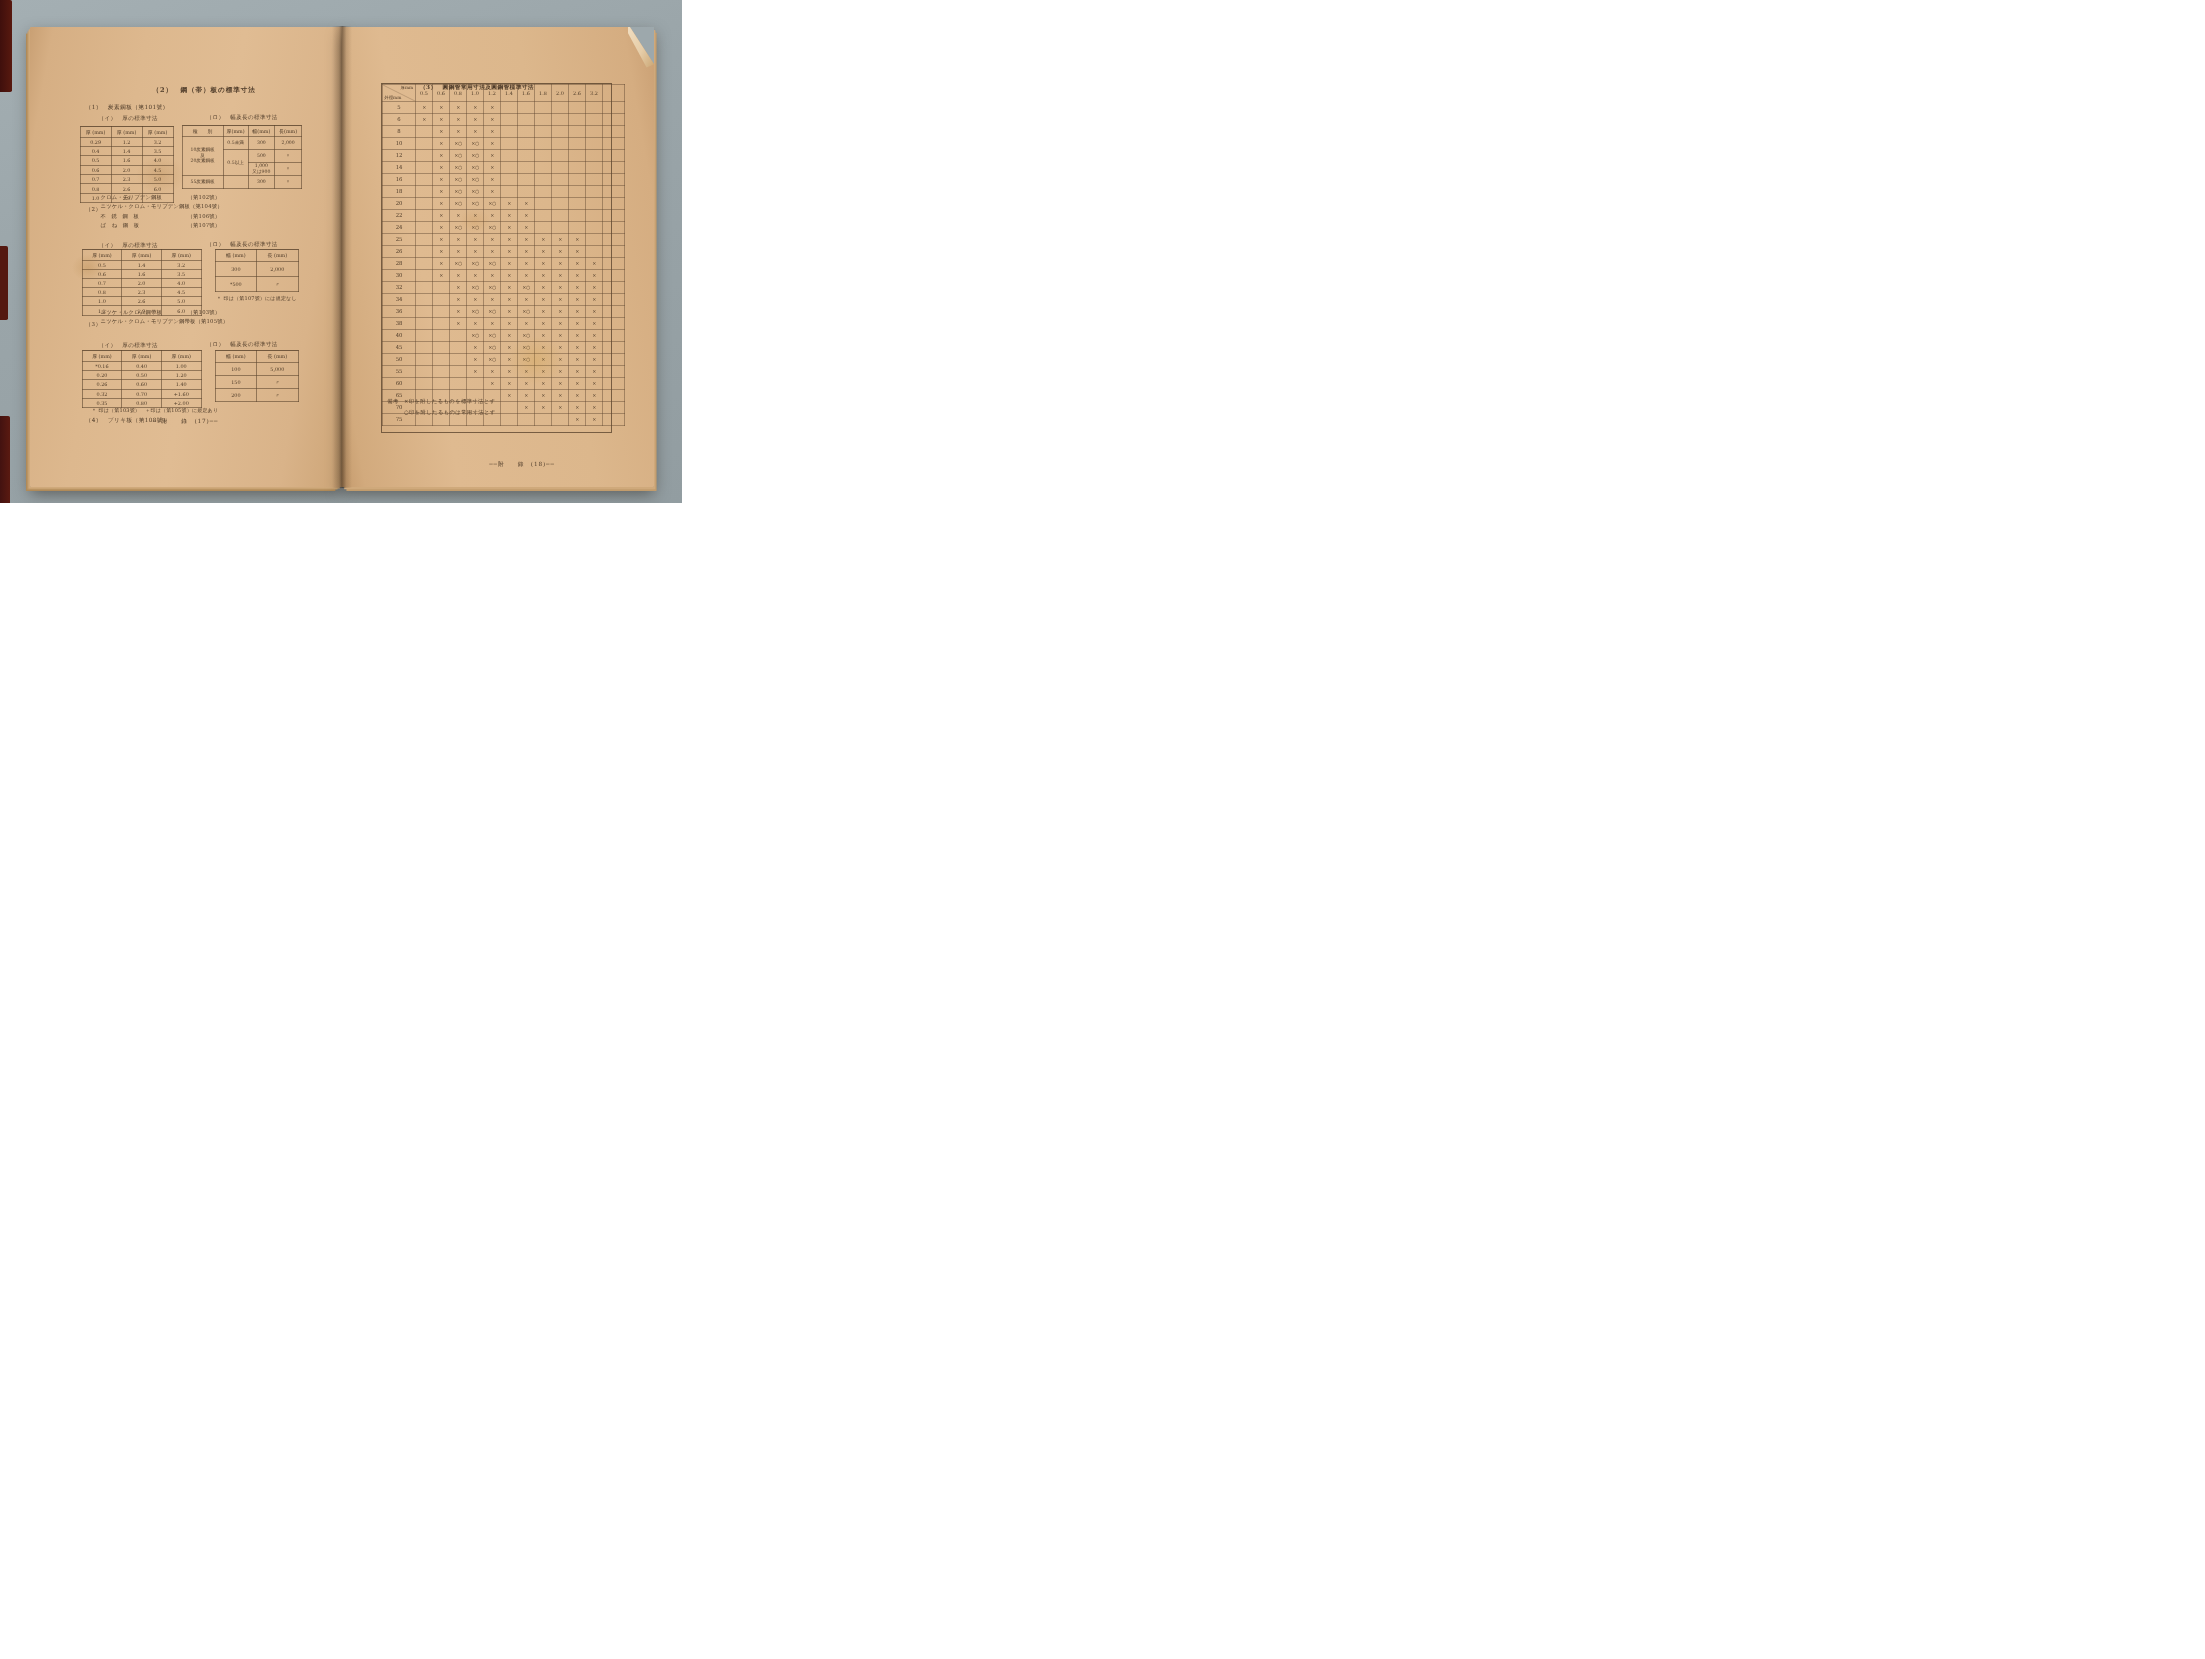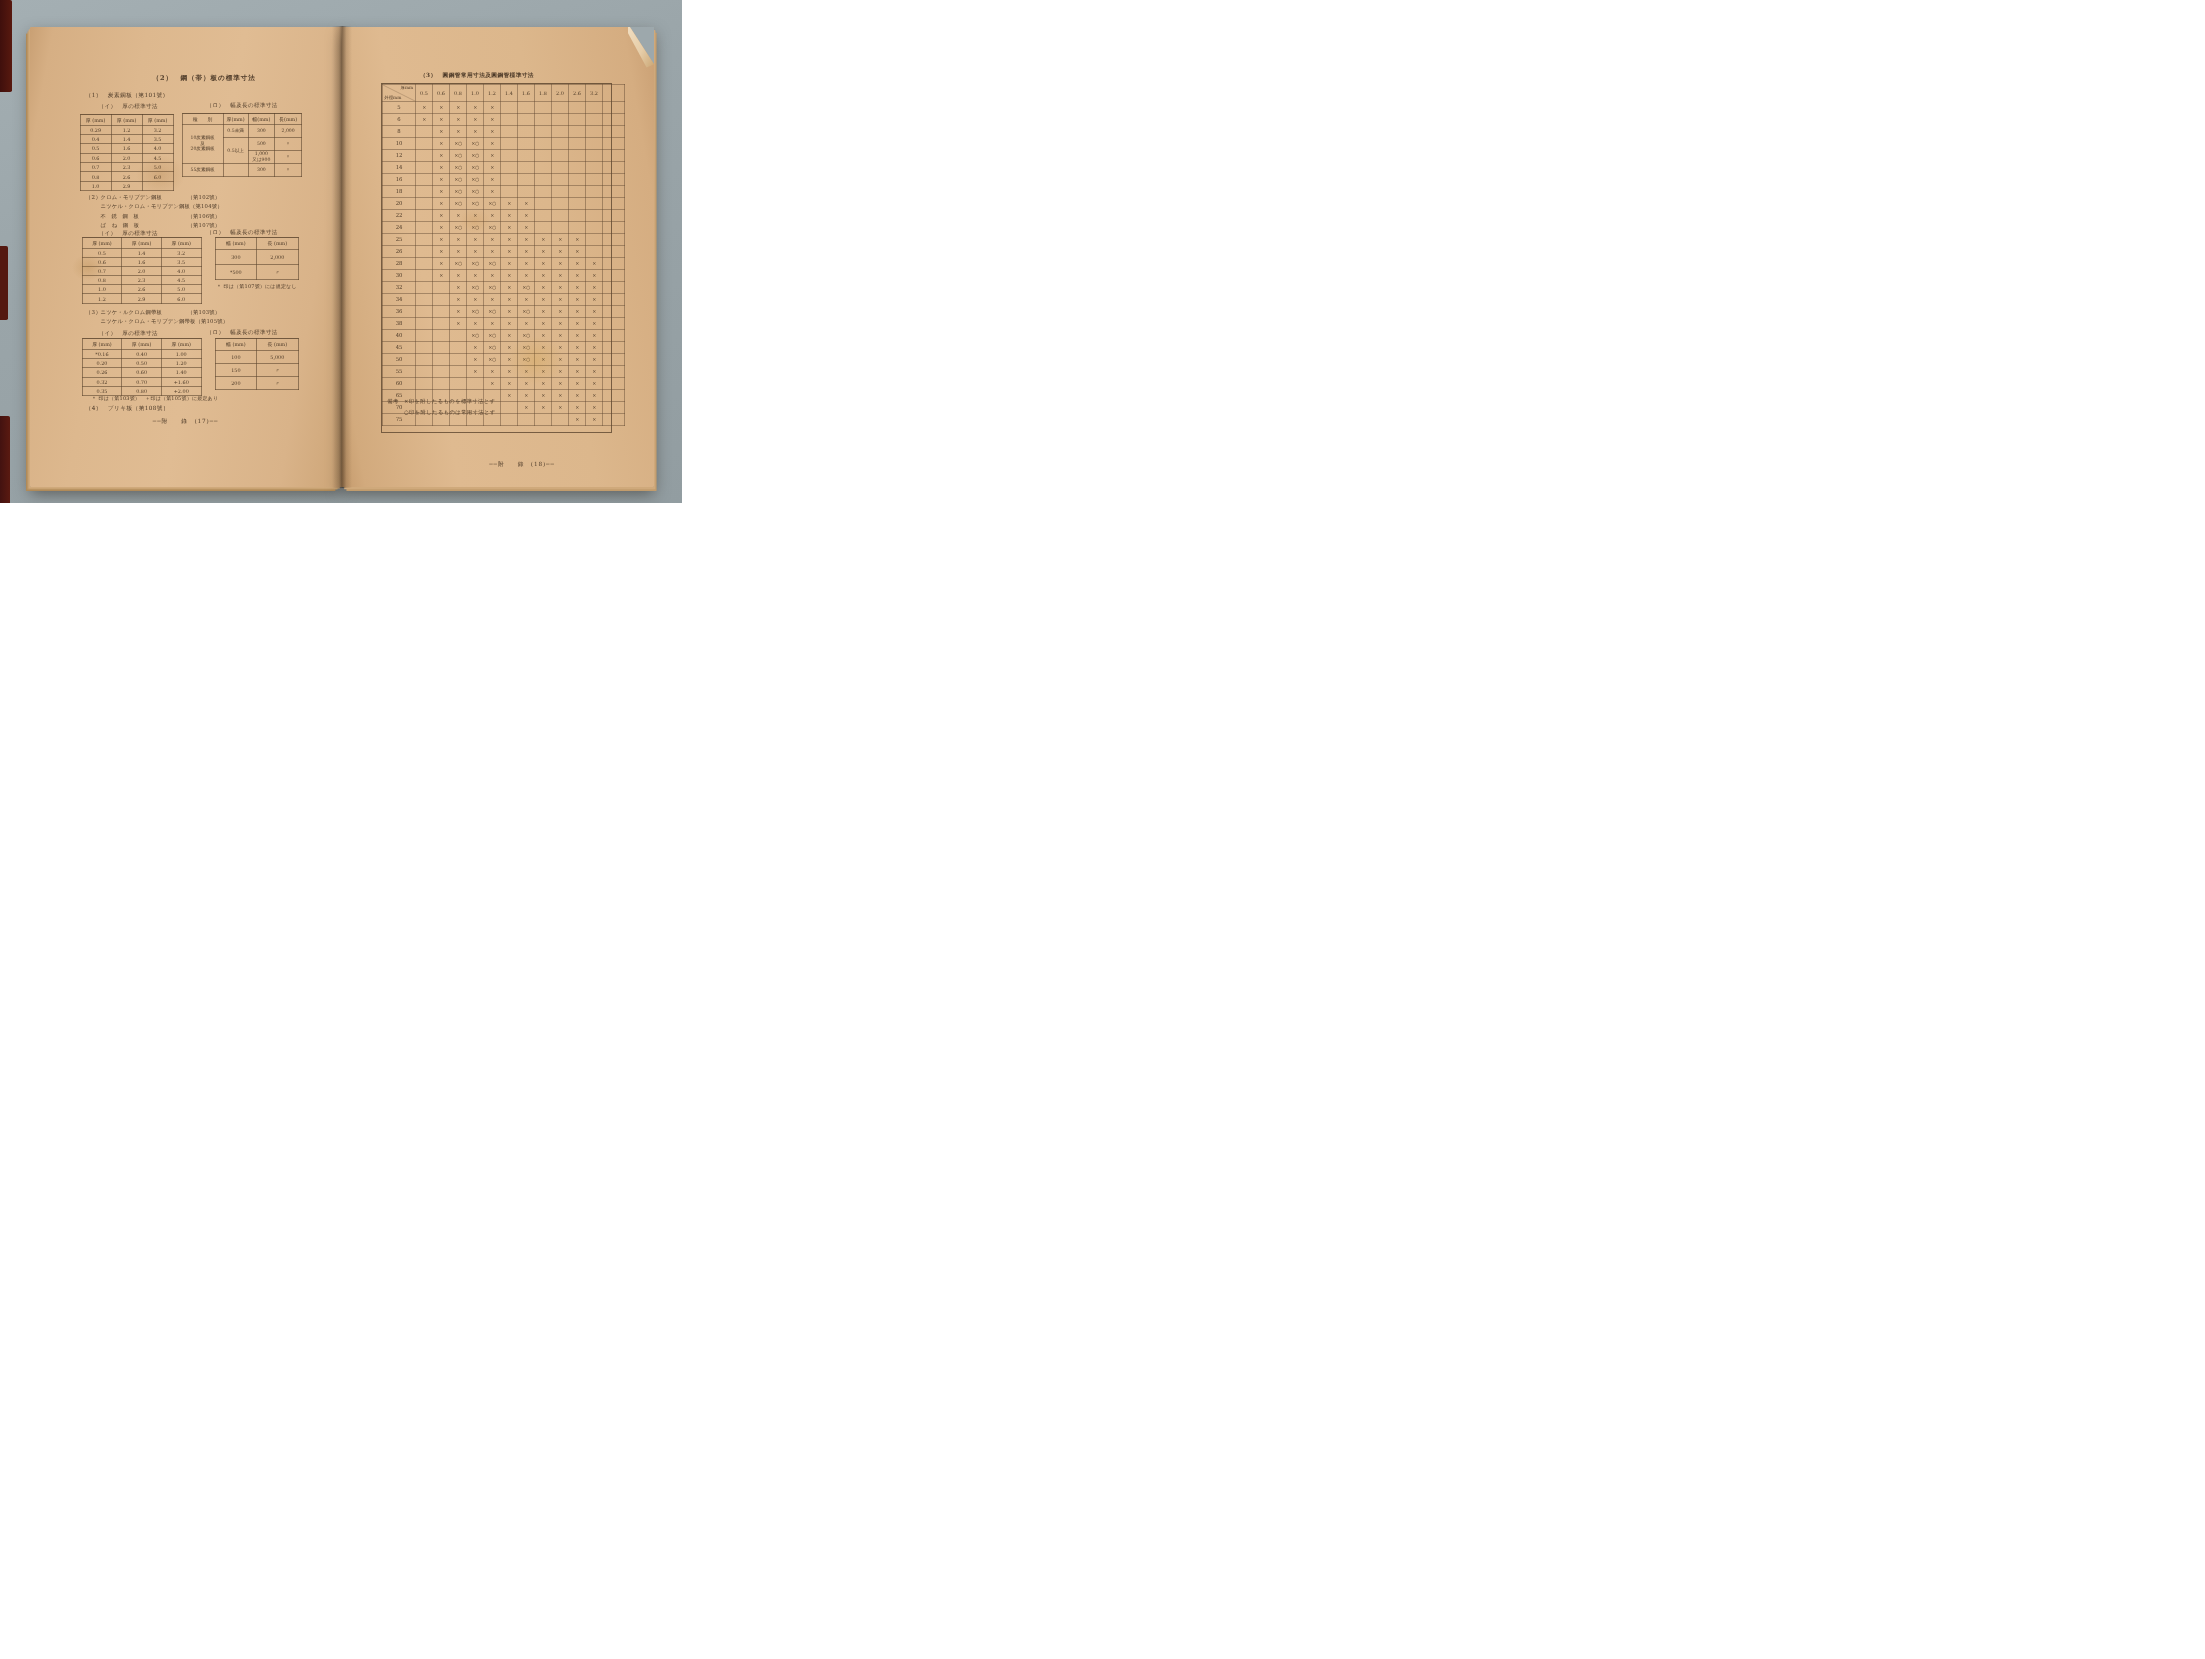--- a/index.html
+++ b/index.html
@@ -8,21 +8,21 @@
     font-family:"DejaVu Serif","Liberation Serif",serif;color:var(--ink,#4d3a28);}
   .page{position:absolute;top:26.5px;height:460px;}
   .page-left{left:29.6px;width:312px;border-radius:1.3px 0 0 1.3px;
     background:linear-gradient(100deg,#c9a074 0%,#d6af84 6%,#ddb88e 30%,#e0bc93 55%,#d9b389 84%,#cda577 100%);
     box-shadow:-1.8px 1.8px 0 -0.4px #cfa97b,-3.5px 3.5px 0 -0.9px #c29c6c,-5.3px 5.3px 0 -1.3px #b08a58,0 7px 15px rgba(35,28,20,.5);}
   .page-right{left:342px;width:312px;border-radius:0 1.3px 1.3px 0;
     background:linear-gradient(260deg,#c99f73 0%,#d5ad81 8%,#dcb78c 35%,#dfba90 70%,#d2aa7d 94%,#c49a6c 100%);
     box-shadow:1.8px 2.6px 0 -0.4px #cfa97b,3.5px 4.9px 0 -0.9px #c29c6c,0 7px 15px rgba(35,28,20,.5);}
   .spine{position:absolute;left:332px;top:25.6px;width:20px;height:462px;z-index:6;pointer-events:none;
     background:linear-gradient(90deg,rgba(74,50,28,0) 0%,rgba(74,50,28,.22) 35%,rgba(43,27,13,.48) 52%,rgba(74,50,28,.18) 72%,rgba(74,50,28,0) 100%);}
-  .abs{position:absolute;}
+  .abs{position:absolute;margin-top:12px;}
   .scan-mark{position:absolute;left:0;border-radius:0 1.8px 1.8px 0;}
   #mark1{top:0;height:92px;width:11.5px;background:linear-gradient(90deg,#3f0f0c,#58190f);}
   #mark2{top:246px;height:74px;width:8px;background:#541810;}
   #mark3{top:416px;height:88px;width:10px;background:linear-gradient(90deg,#431210,#5a1a11);}
   .stain{position:absolute;border-radius:50%;pointer-events:none;}
   #stain1{left:106px;top:128px;width:49px;height:40px;background:radial-gradient(closest-side,rgba(146,95,35,.18),rgba(146,95,35,0));}
   #stain2{left:42px;top:227px;width:32px;height:27px;background:radial-gradient(closest-side,rgba(160,110,40,.22),rgba(160,110,40,0));}
   #stain3{left:507px;top:335px;width:57px;height:49px;background:radial-gradient(closest-side,rgba(200,150,40,.20),rgba(200,150,40,0));}
   #stain4{left:459px;top:207px;width:31px;height:26.5px;background:radial-gradient(closest-side,rgba(180,120,40,.15),rgba(180,120,40,0));}
   .fold{position:absolute;top:0;right:0;width:26.5px;height:41px;}

